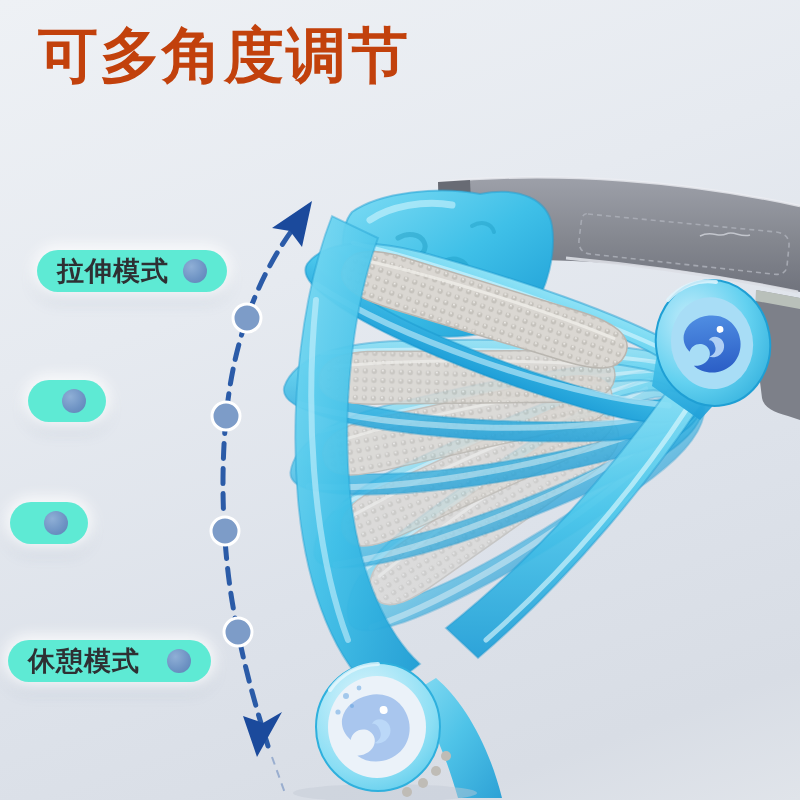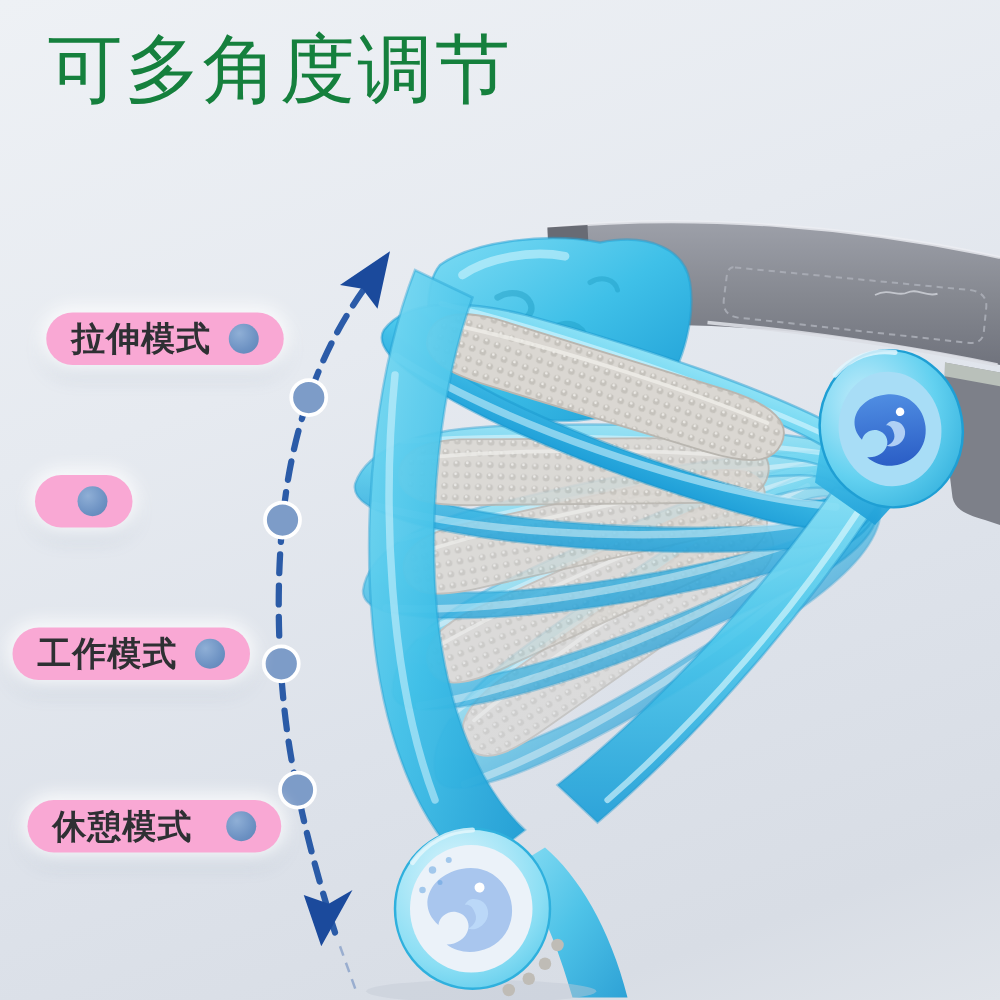--- a/index.html
+++ b/index.html
@@ -4,36 +4,36 @@
 <style>
   html,body{margin:0;padding:0;}
   body{
     width:800px;height:800px;overflow:hidden;position:relative;
     background:linear-gradient(160deg,#eef1f5 0%,#e6eaf0 35%,#dde2ea 65%,#d8dde5 88%,#e0e4ea 100%);
     font-family:"Liberation Sans","DejaVu Sans",sans-serif;
   }
   .scene{position:absolute;left:0;top:0;width:800px;height:800px;}
   .title{
     position:absolute;left:38px;top:16px;z-index:3;
-    font-size:60px;line-height:80px;font-weight:400;color:#15803d;
+    font-size:60px;line-height:80px;font-weight:700;color:#c2410c;
     letter-spacing:2px;white-space:nowrap;
   }
   .pill{
     position:absolute;z-index:4;display:inline-flex;align-items:center;
-    height:42px;padding:0 20px;background:#f9a8d4;border-radius:24px;
+    height:42px;padding:0 20px;background:#5eead4;border-radius:24px;
     box-shadow:0 0 14px 5px rgba(255,255,255,0.85), 0 8px 16px rgba(120,140,170,0.28);
     text-align:right;
   }
   .pill-label{font-size:27px;font-weight:600;color:#2e3033;letter-spacing:1px;white-space:nowrap;}
   .pill-dot{width:24px;height:24px;border-radius:50%;margin-left:14px;
     background:radial-gradient(circle at 35% 32%,#8fafd6 0%,#6d92c3 60%,#5c82b5 100%);}
   .pill1{left:37px;top:250px;}
   .pill2{left:28px;top:380px;}
   .pill3{left:10px;top:502px;}
-  .pill4{left:22px;top:640px;gap:13px;}
+  .pill4{left:8px;top:640px;gap:13px;}
 </style>
 </head>
 <body>
 
 <svg class="scene" viewBox="0 0 800 800" aria-hidden="true">
   <defs>
     <linearGradient id="strapGrad" x1="0" y1="0" x2="0" y2="1">
       <stop offset="0" stop-color="#9da0a9"></stop>
         <stop offset="0.55" stop-color="#84878f"></stop>
         <stop offset="1" stop-color="#70737d"></stop>
@@ -174,19 +174,18 @@
 </div>
 
 <div class="pill pill1">
   <span class="pill-label">拉伸模式</span>
   <span class="pill-dot"></span>
 </div>
 <div class="pill pill2">
   <span class="pill-dot"></span>
 </div>
 <div class="pill pill3">
-  <span class="pill-label">工作模式</span>
   <span class="pill-dot"></span>
 </div>
 <div class="pill pill4">
   <span class="pill-label">休憩模式</span>
   <span class="pill-dot"></span>
 </div>
 
 </body></html>

